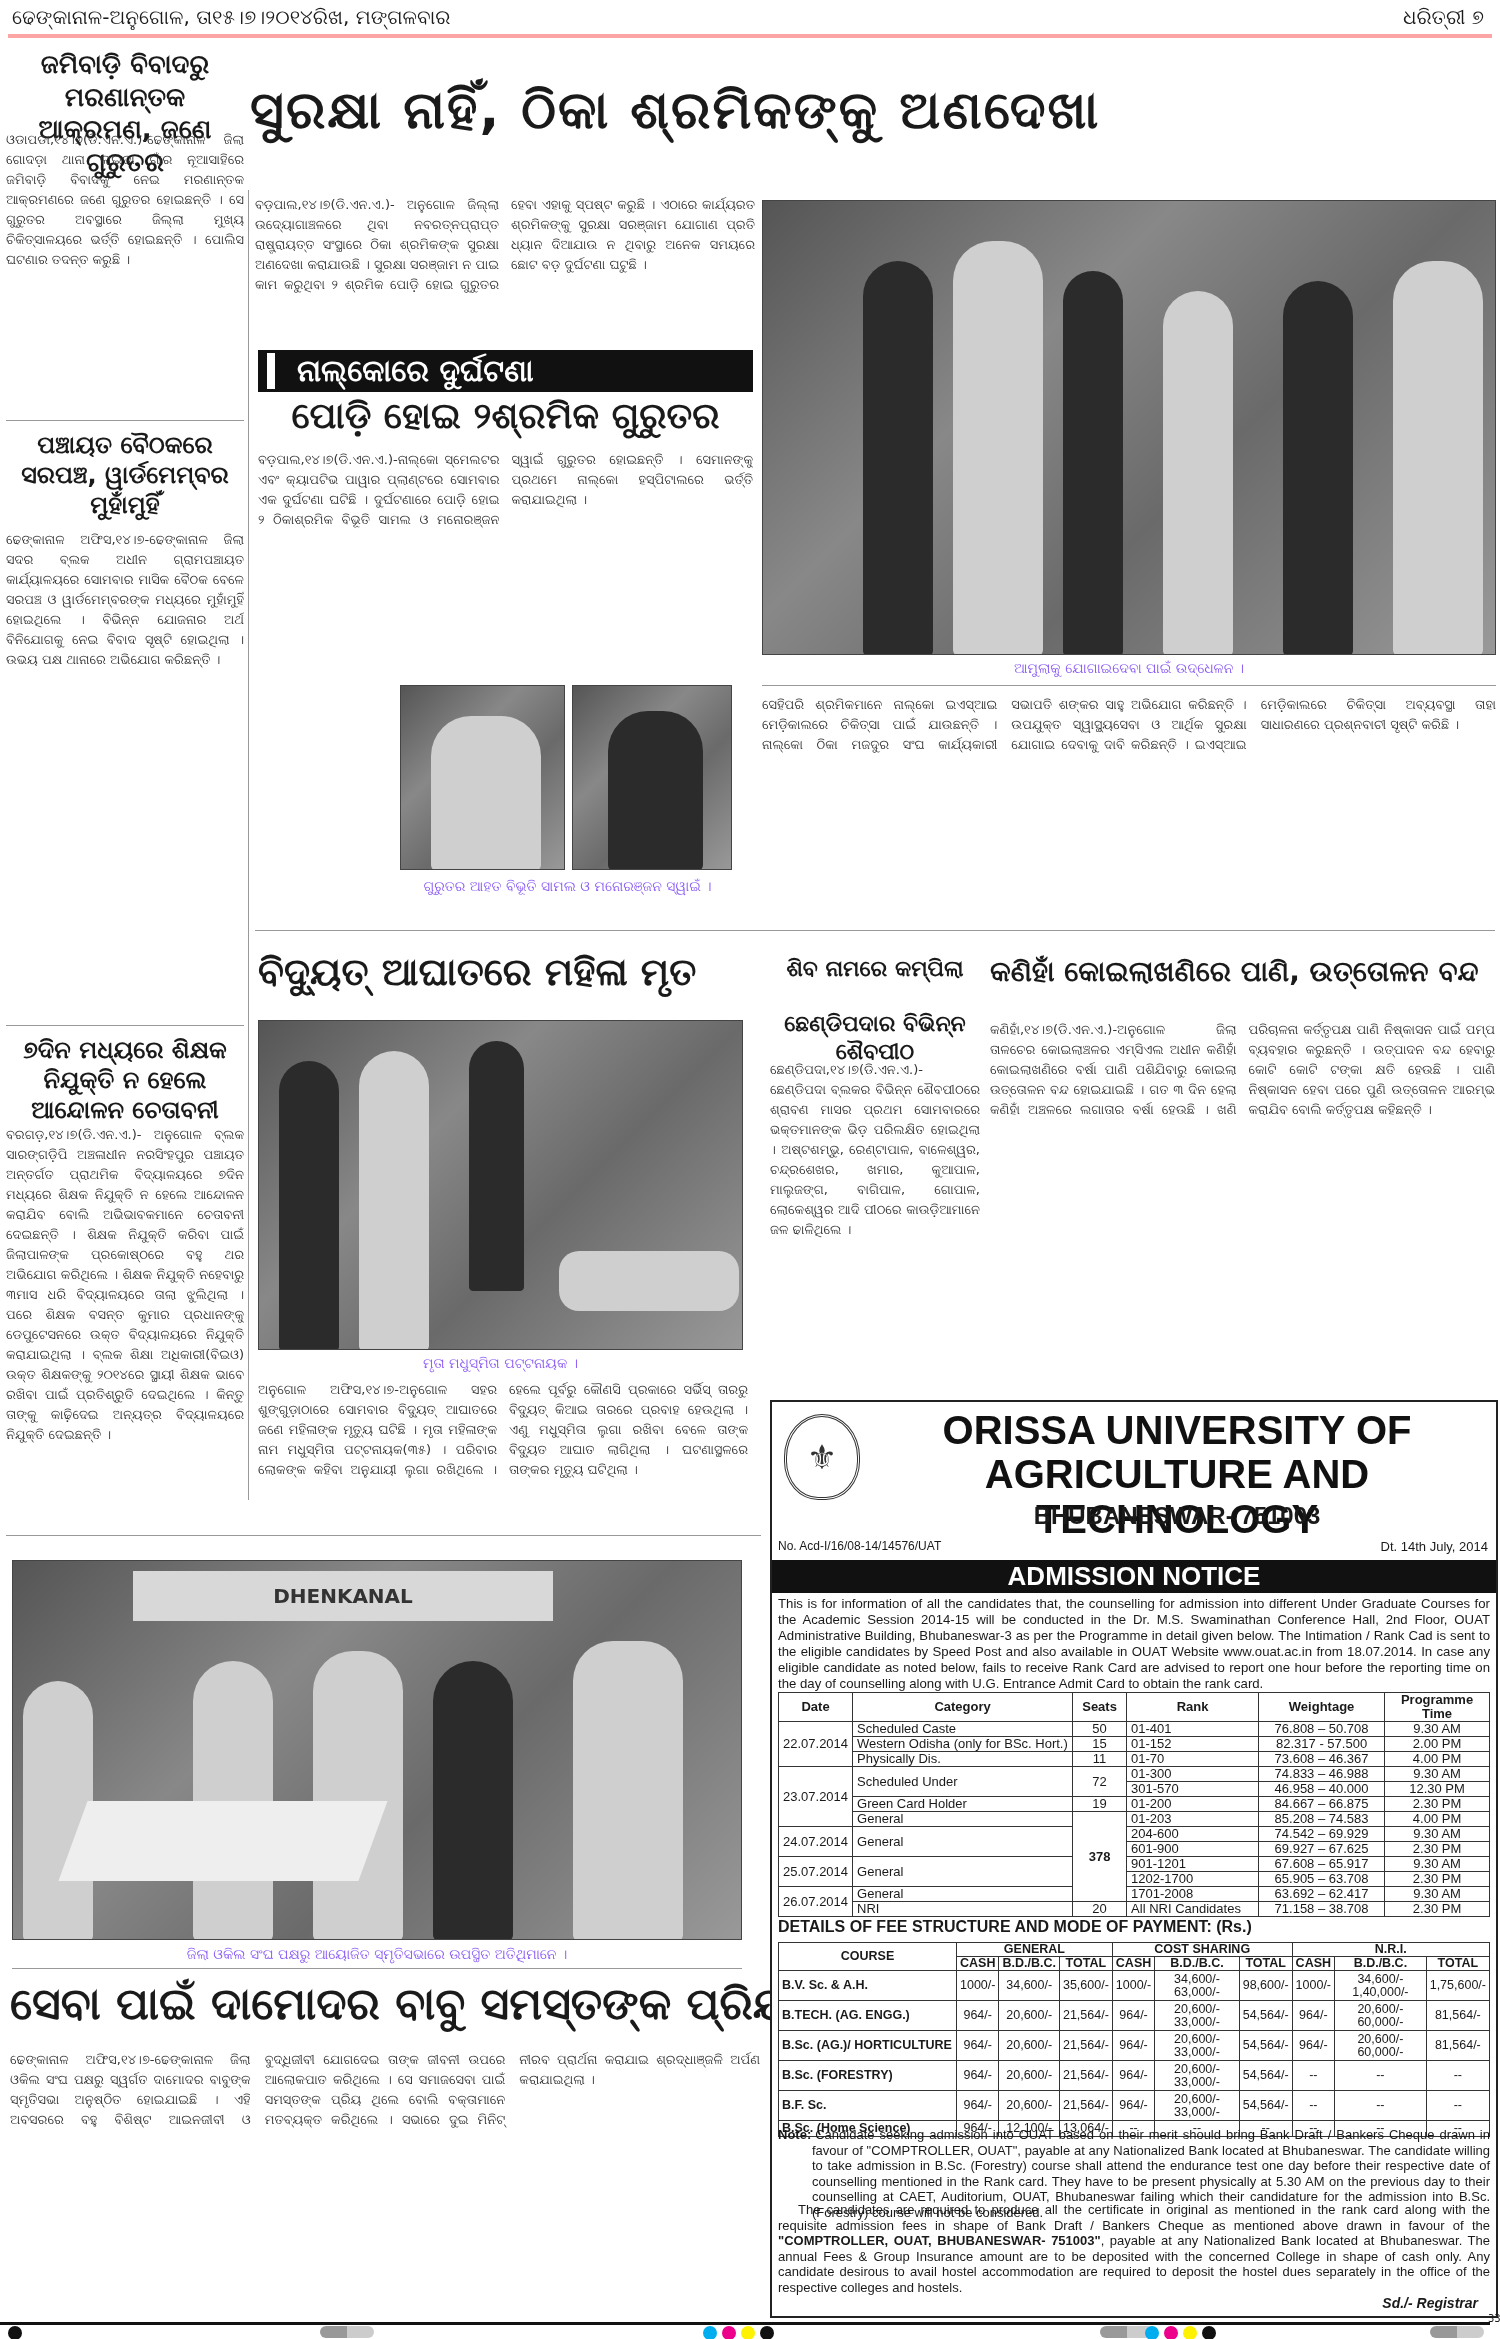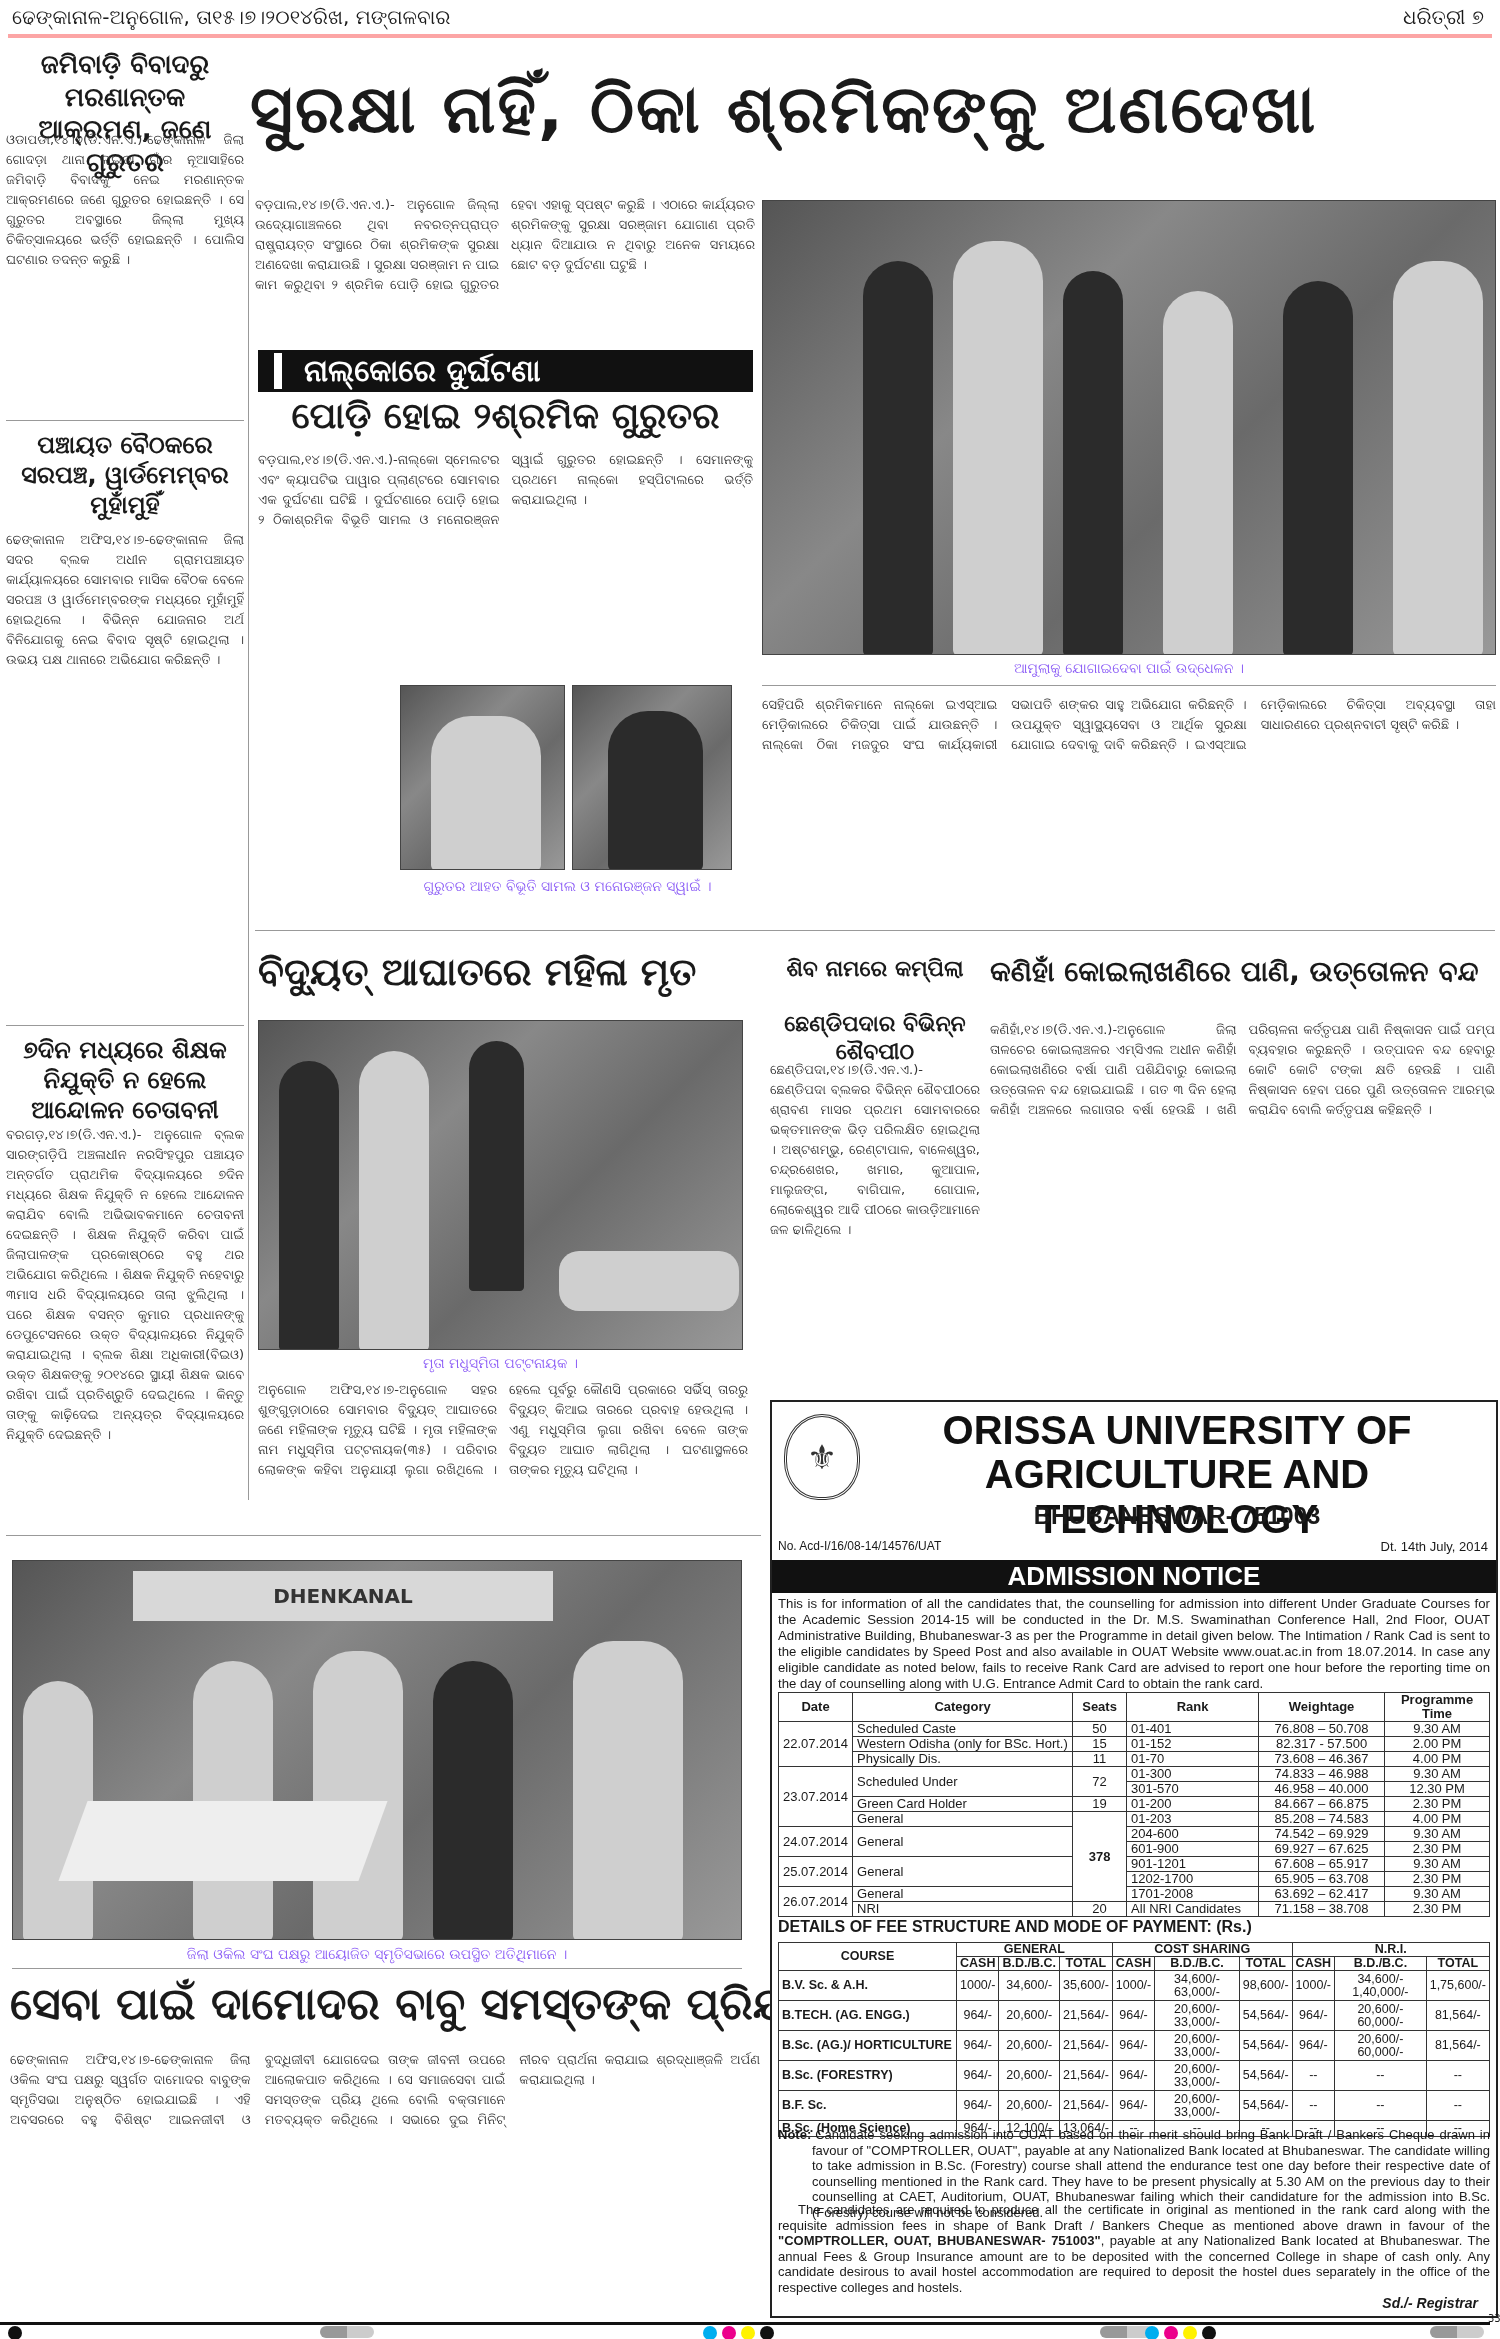--- a/index.html
+++ b/index.html
@@ -2,30 +2,30 @@
 <html><head>
 <meta charset="utf-8">
 <style>
   *{box-sizing:border-box;margin:0;padding:0}
   html,body{width:1500px;height:2339px;background:#fff;overflow:hidden}
   body{font-family:"DejaVu Sans",sans-serif;color:#1a1a1a;position:relative}
   .abs{position:absolute}
   .topbar{left:8px;top:0;width:1484px;height:38px;border-bottom:4px solid #fca5a5;display:flex;justify-content:space-between;align-items:center;font-size:20px}
   .masthead-date{padding-left:4px}
   .page-label{padding-right:8px}
-  .headline-main{left:250px;top:40px;width:1245px;height:140px;font-size:66px;font-weight:bold;line-height:140px;letter-spacing:2px;white-space:nowrap;overflow:hidden}
+  .headline-main{left:250px;top:40px;width:1245px;height:140px;font-size:52px;font-weight:bold;line-height:140px;letter-spacing:2px;white-space:nowrap;overflow:hidden}
   .col-head{font-weight:bold;line-height:1.25;text-align:center}
   .body-text{font-size:13px;line-height:20px;text-align:justify;color:#333;overflow:hidden}
   .rule-v{background:#999;width:1px}
   .rule-h{background:#999;height:1px}
   .photo{background:linear-gradient(135deg,#555 0%,#888 35%,#6a6a6a 60%,#999 100%);border:1px solid #444;overflow:hidden;position:absolute}
   .photo .fig{position:absolute;background:#2b2b2b;border-radius:40px 40px 6px 6px}
   .photo .fig.light{background:#cfcfcf}
   .caption{font-size:14px;text-align:center;color:#8b5cf6}
-  .black-banner{background:#111;color:#fff;font-size:30px;font-weight:bold;display:flex;align-items:center;padding-left:16px}
+  .black-banner{background:#111;color:#fff;font-size:30px;font-weight:bold;display:flex;align-items:center;padding-left:9px}
   .black-banner .bar{display:inline-block;width:8px;height:36px;background:#fff;margin-right:22px}
   
   .ad{left:770px;top:1400px;width:728px;height:918px;border:2px solid #222;font-family:"Liberation Sans",sans-serif;background:#fff}
   .ad-logo{position:absolute;left:12px;top:12px;width:76px;height:86px;border:3px double #333;border-radius:50% 50% 45% 45%;display:flex;align-items:center;justify-content:center;font-size:34px;color:#333}
   .ad-title1,.ad-title2{position:absolute;left:90px;width:630px;text-align:center;font-weight:bold;color:#111;letter-spacing:0px}
   .ad-title1{top:6px;font-size:40px}
   .ad-title2{top:50px;font-size:40px}
   .ad-title3{position:absolute;left:90px;width:630px;top:100px;text-align:center;font-weight:bold;font-size:24px}
   .ad-no{position:absolute;left:6px;top:137px;font-size:12px}
   .ad-date{position:absolute;right:8px;top:137px;font-size:13px}

